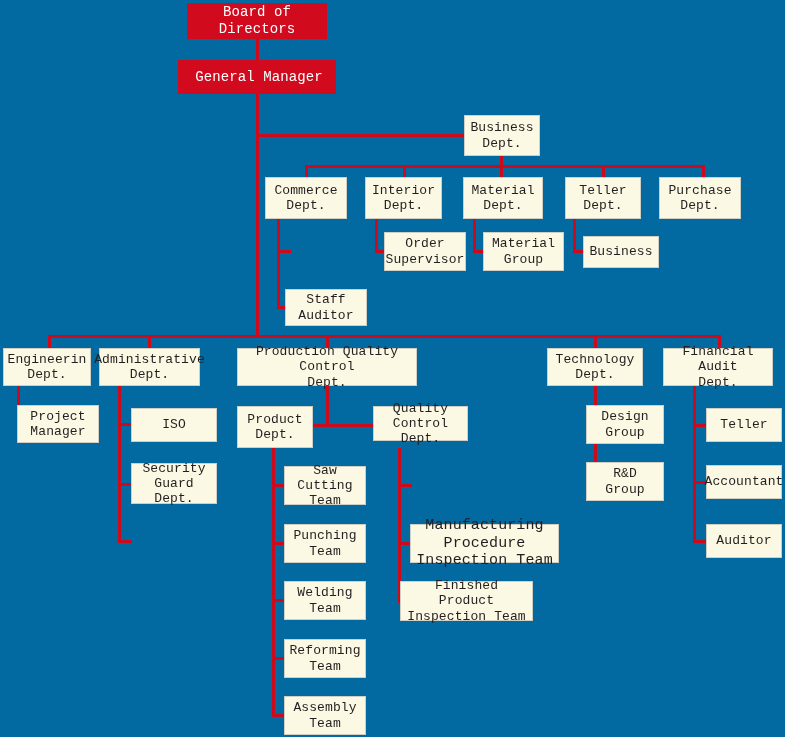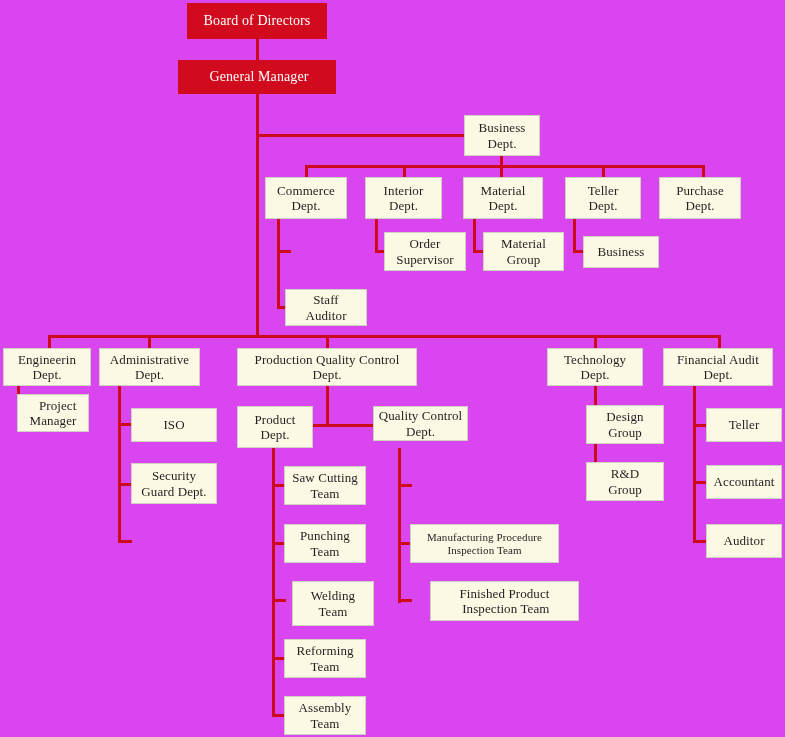--- a/index.html
+++ b/index.html
@@ -5,22 +5,22 @@
 <style>
   html, body {
     margin: 0;
     padding: 0;
     background: #ffffff;
   }
   #chart-root {
     position: relative;
     width: 785px;
     height: 737px;
-    background: #d946ef;
-    font-family: Liberation Serif, serif;
+    background: #0369a1;
+    font-family: Liberation Mono, monospace;
     overflow: hidden;
   }
   .node {
     position: absolute;
     box-sizing: border-box;
     display: flex;
     align-items: center;
     justify-content: center;
     text-align: center;
     line-height: 1.18;
@@ -33,21 +33,21 @@
     padding: 1px 3px;
   }
   .node.exec {
     background: #d20a1e;
     border: 1px solid #d20a1e;
     color: #ffffff;
     font-size: 14px;
     font-weight: 400;
   }
   .node.small {
-    font-size: 11px;
+    font-size: 15px;
   }
   .line {
     position: absolute;
     background: #cc0a1c;
   }
 </style>
 </head>
 <body>
 
 <div id="chart-root">
@@ -150,46 +150,46 @@
 Dept.</div>
   <div class="node" style="left:99px; top:348px; width:101px; height:38px;">Administrative
 Dept.</div>
   <div class="node" style="left:237px; top:348px; width:180px; height:38px;">Production Quality Control
 Dept.</div>
   <div class="node" style="left:547px; top:348px; width:96px; height:38px;">Technology
 Dept.</div>
   <div class="node" style="left:663px; top:348px; width:110px; height:38px;">Financial Audit
 Dept.</div>
 
-  <div class="node" style="left:17px; top:394px; width:72px; height:38px;text-align:right;">Project
+  <div class="node" style="left:17px; top:405px; width:82px; height:38px;text-align:right;">Project
 Manager</div>
 
   <div class="node" style="left:131px; top:408px; width:86px; height:34px;">ISO</div>
   <div class="node" style="left:131px; top:463px; width:86px; height:41px;">Security
 Guard Dept.</div>
 
   <div class="node" style="left:237px; top:406px; width:76px; height:42px;">Product
 Dept.</div>
   <div class="node" style="left:373px; top:406px; width:95px; height:35px;">Quality Control
 Dept.</div>
 
   <div class="node" style="left:284px; top:466px; width:82px; height:39px;">Saw Cutting
 Team</div>
   <div class="node" style="left:284px; top:524px; width:82px; height:39px;">Punching
 Team</div>
-  <div class="node" style="left:292px; top:581px; width:82px; height:45px;">Welding
+  <div class="node" style="left:284px; top:581px; width:82px; height:39px;">Welding
 Team</div>
   <div class="node" style="left:284px; top:639px; width:82px; height:39px;">Reforming
 Team</div>
   <div class="node" style="left:284px; top:696px; width:82px; height:39px;">Assembly
 Team</div>
 
   <div class="node small" style="left:410px; top:524px; width:149px; height:39px;">Manufacturing Procedure
 Inspection Team</div>
-  <div class="node" style="left:430px; top:581px; width:149px; height:40px;text-align:right;">Finished Product
+  <div class="node" style="left:400px; top:581px; width:133px; height:40px;">Finished Product
 Inspection Team</div>
 
   <div class="node" style="left:586px; top:405px; width:78px; height:39px;">Design
 Group</div>
   <div class="node" style="left:586px; top:462px; width:78px; height:39px;">R&amp;D
 Group</div>
 
   <div class="node" style="left:706px; top:408px; width:76px; height:34px;">Teller</div>
   <div class="node" style="left:706px; top:465px; width:76px; height:34px;">Accountant</div>
   <div class="node" style="left:706px; top:524px; width:76px; height:34px;">Auditor</div>

